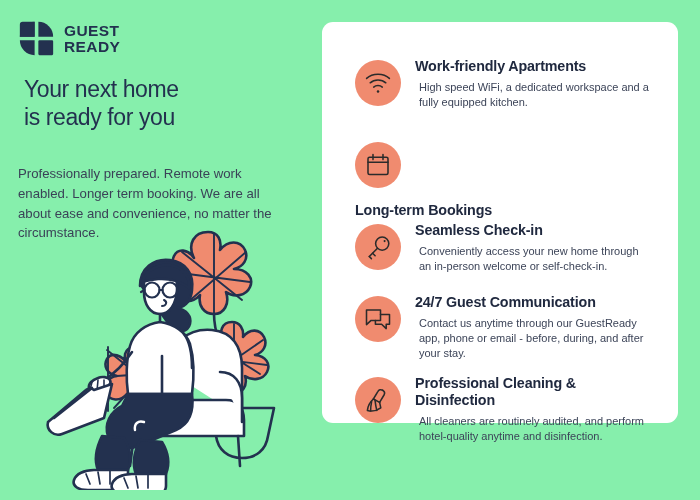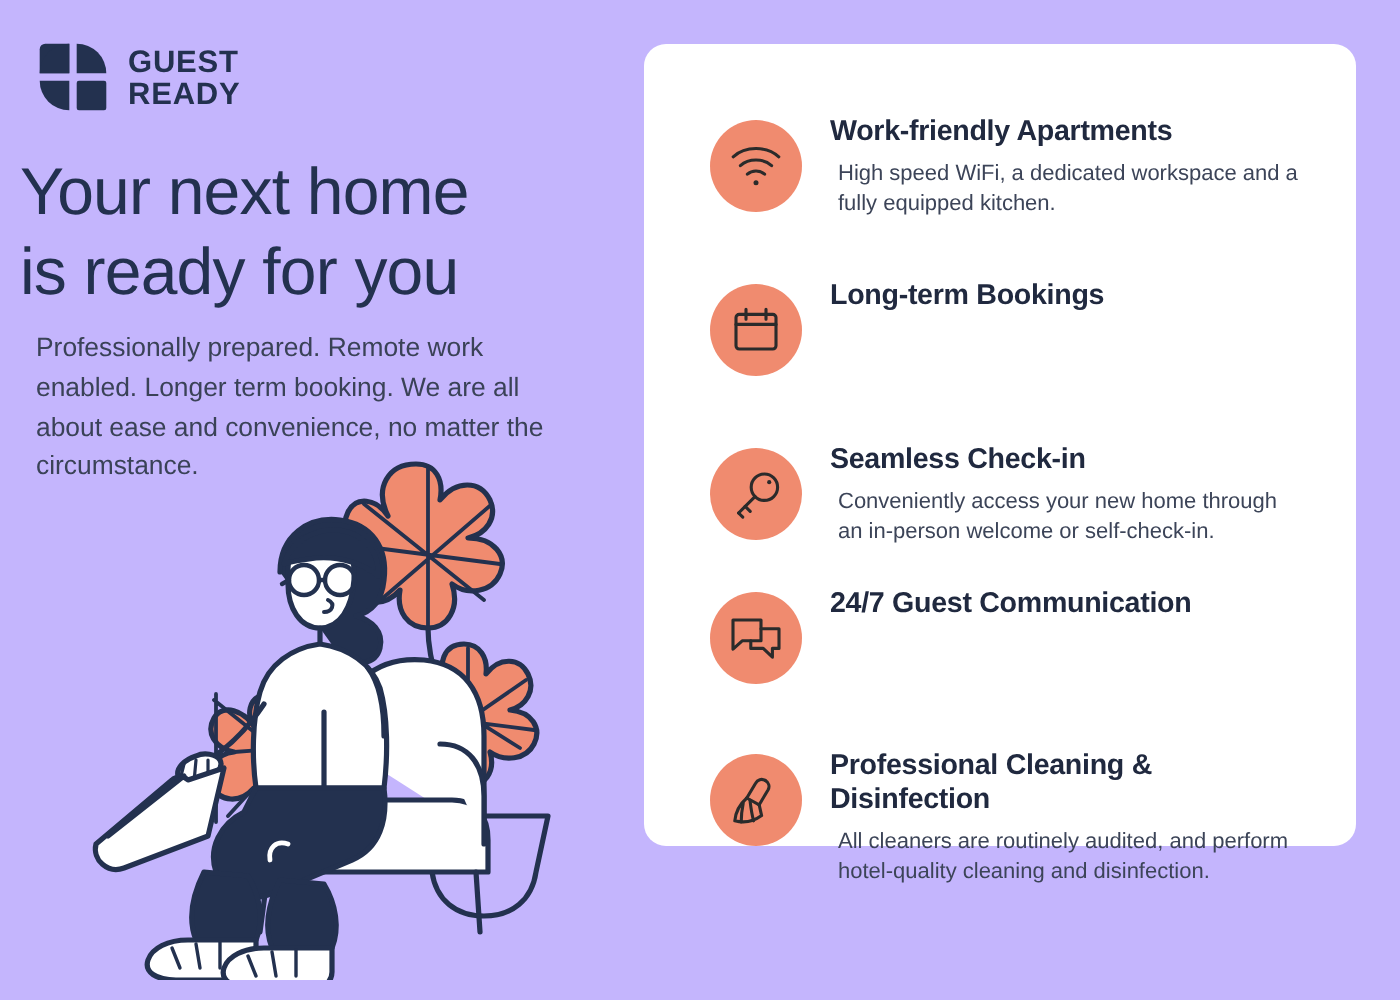--- a/index.html
+++ b/index.html
@@ -5,38 +5,38 @@
   html,body{margin:0;padding:0;}
   body{
     width:700px;height:500px;
     background:#FBE8E2;
     font-family:"Liberation Sans", sans-serif;
     overflow:hidden;
     position:relative;
   }
   #root{
     position:absolute;inset:0;
-    background:#c4b5fd;
+    background:#86efac;
   }
 
   
   .left{
     position:absolute;left:0;top:0;width:318px;height:500px;
   }
   .logo-wrap{
     position:absolute;left:18px;top:20px;
     display:flex;align-items:center;gap:9px;
   }
   .logo-mark{width:37px;height:37px;display:block;}
   .logo-type{display:block;}
 
   .headline{
-    position:absolute;left:10px;top:76px;width:290px;
+    position:absolute;left:24px;top:76px;width:290px;
     color:#23314F;
-    font-size:33px;
+    font-size:23px;
     font-weight:300;
     line-height:1.21;
     letter-spacing:-0.4px;
     white-space:pre-line;
   }
   .subcopy{
     position:absolute;left:18px;top:164px;width:272px;
     color:#3A4257;
     font-size:13.2px;
     font-weight:400;
@@ -52,21 +52,21 @@
     position:absolute;left:322px;top:22px;
     width:356px;height:401px;
     background:#FFFFFF;
     border-radius:11px;
   }
   .feature{
     position:absolute;left:33px;width:300px;
     display:flex;align-items:flex-start;gap:14px;
   }
   .f0{top:36px;}
-  .f1{top:118px;}
+  .f1{top:118px;flex-direction:column;}
   .f2{top:200px;}
   .f3{top:272px;}
   .f4{top:353px;}
 
   .icon-circle{
     flex:0 0 auto;
     width:46px;height:46px;border-radius:50%;
     background:#F08B6F;
     display:flex;align-items:center;justify-content:center;
     margin-top:2px;
@@ -246,33 +246,34 @@
 
     <div class="feature f3">
       <div class="icon-circle">
         <svg width="26" height="23" viewBox="0 0 26 23" fill="none" stroke="#2B2B2B" stroke-width="1.55" stroke-linecap="round" stroke-linejoin="round">
           <path d="M1.5 2 H15.5 V12.4 H6.1 L1.5 16.6 Z"></path>
           <path d="M15.5 6.4 H24.5 V16.2 H21.2 L21.2 20.6 L16.6 16.2 H10.4 V12.4"></path>
         </svg>
       </div>
       <div class="ftext">
         <p class="ftitle">24/7 Guest Communication</p>
+        <p class="fdesc">Contact us anytime through our GuestReady app, phone or email - before, during, and after your stay.</p>
       </div>
     </div>
 
     <div class="feature f4">
       <div class="icon-circle">
         <svg width="25" height="25" viewBox="0 0 25 25" fill="none" stroke="#2B2B2B" stroke-width="1.55" stroke-linecap="round" stroke-linejoin="round">
           <path d="M16.6 2.2 C18.4 3.2 19 5.2 18 7 L13.6 14.4"></path>
           <path d="M16.6 2.2 C14.8 1.2 12.8 1.8 11.8 3.6 L7.4 11"></path>
           <path d="M7.4 11 L13.6 14.4"></path>
           <path d="M7.4 11 C4 14 1.8 18.2 1.4 22.4 C6 23.6 11 22.6 14.8 19.8 L13.6 14.4"></path>
           <path d="M5.6 13.6 C5 16.6 4.6 20 4.6 23 M9 12.2 C9.4 15.6 10 19.6 10.8 22.4"></path>
         </svg>
       </div>
       <div class="ftext">
         <p class="ftitle">Professional Cleaning &amp; Disinfection</p>
-        <p class="fdesc">All cleaners are routinely audited, and perform hotel-quality cleaning and disinfection.</p>
+        <p class="fdesc">All cleaners are routinely audited, and perform hotel-quality anytime and disinfection.</p>
       </div>
     </div>
 
   </div>
 </div>
 
 </body></html>

